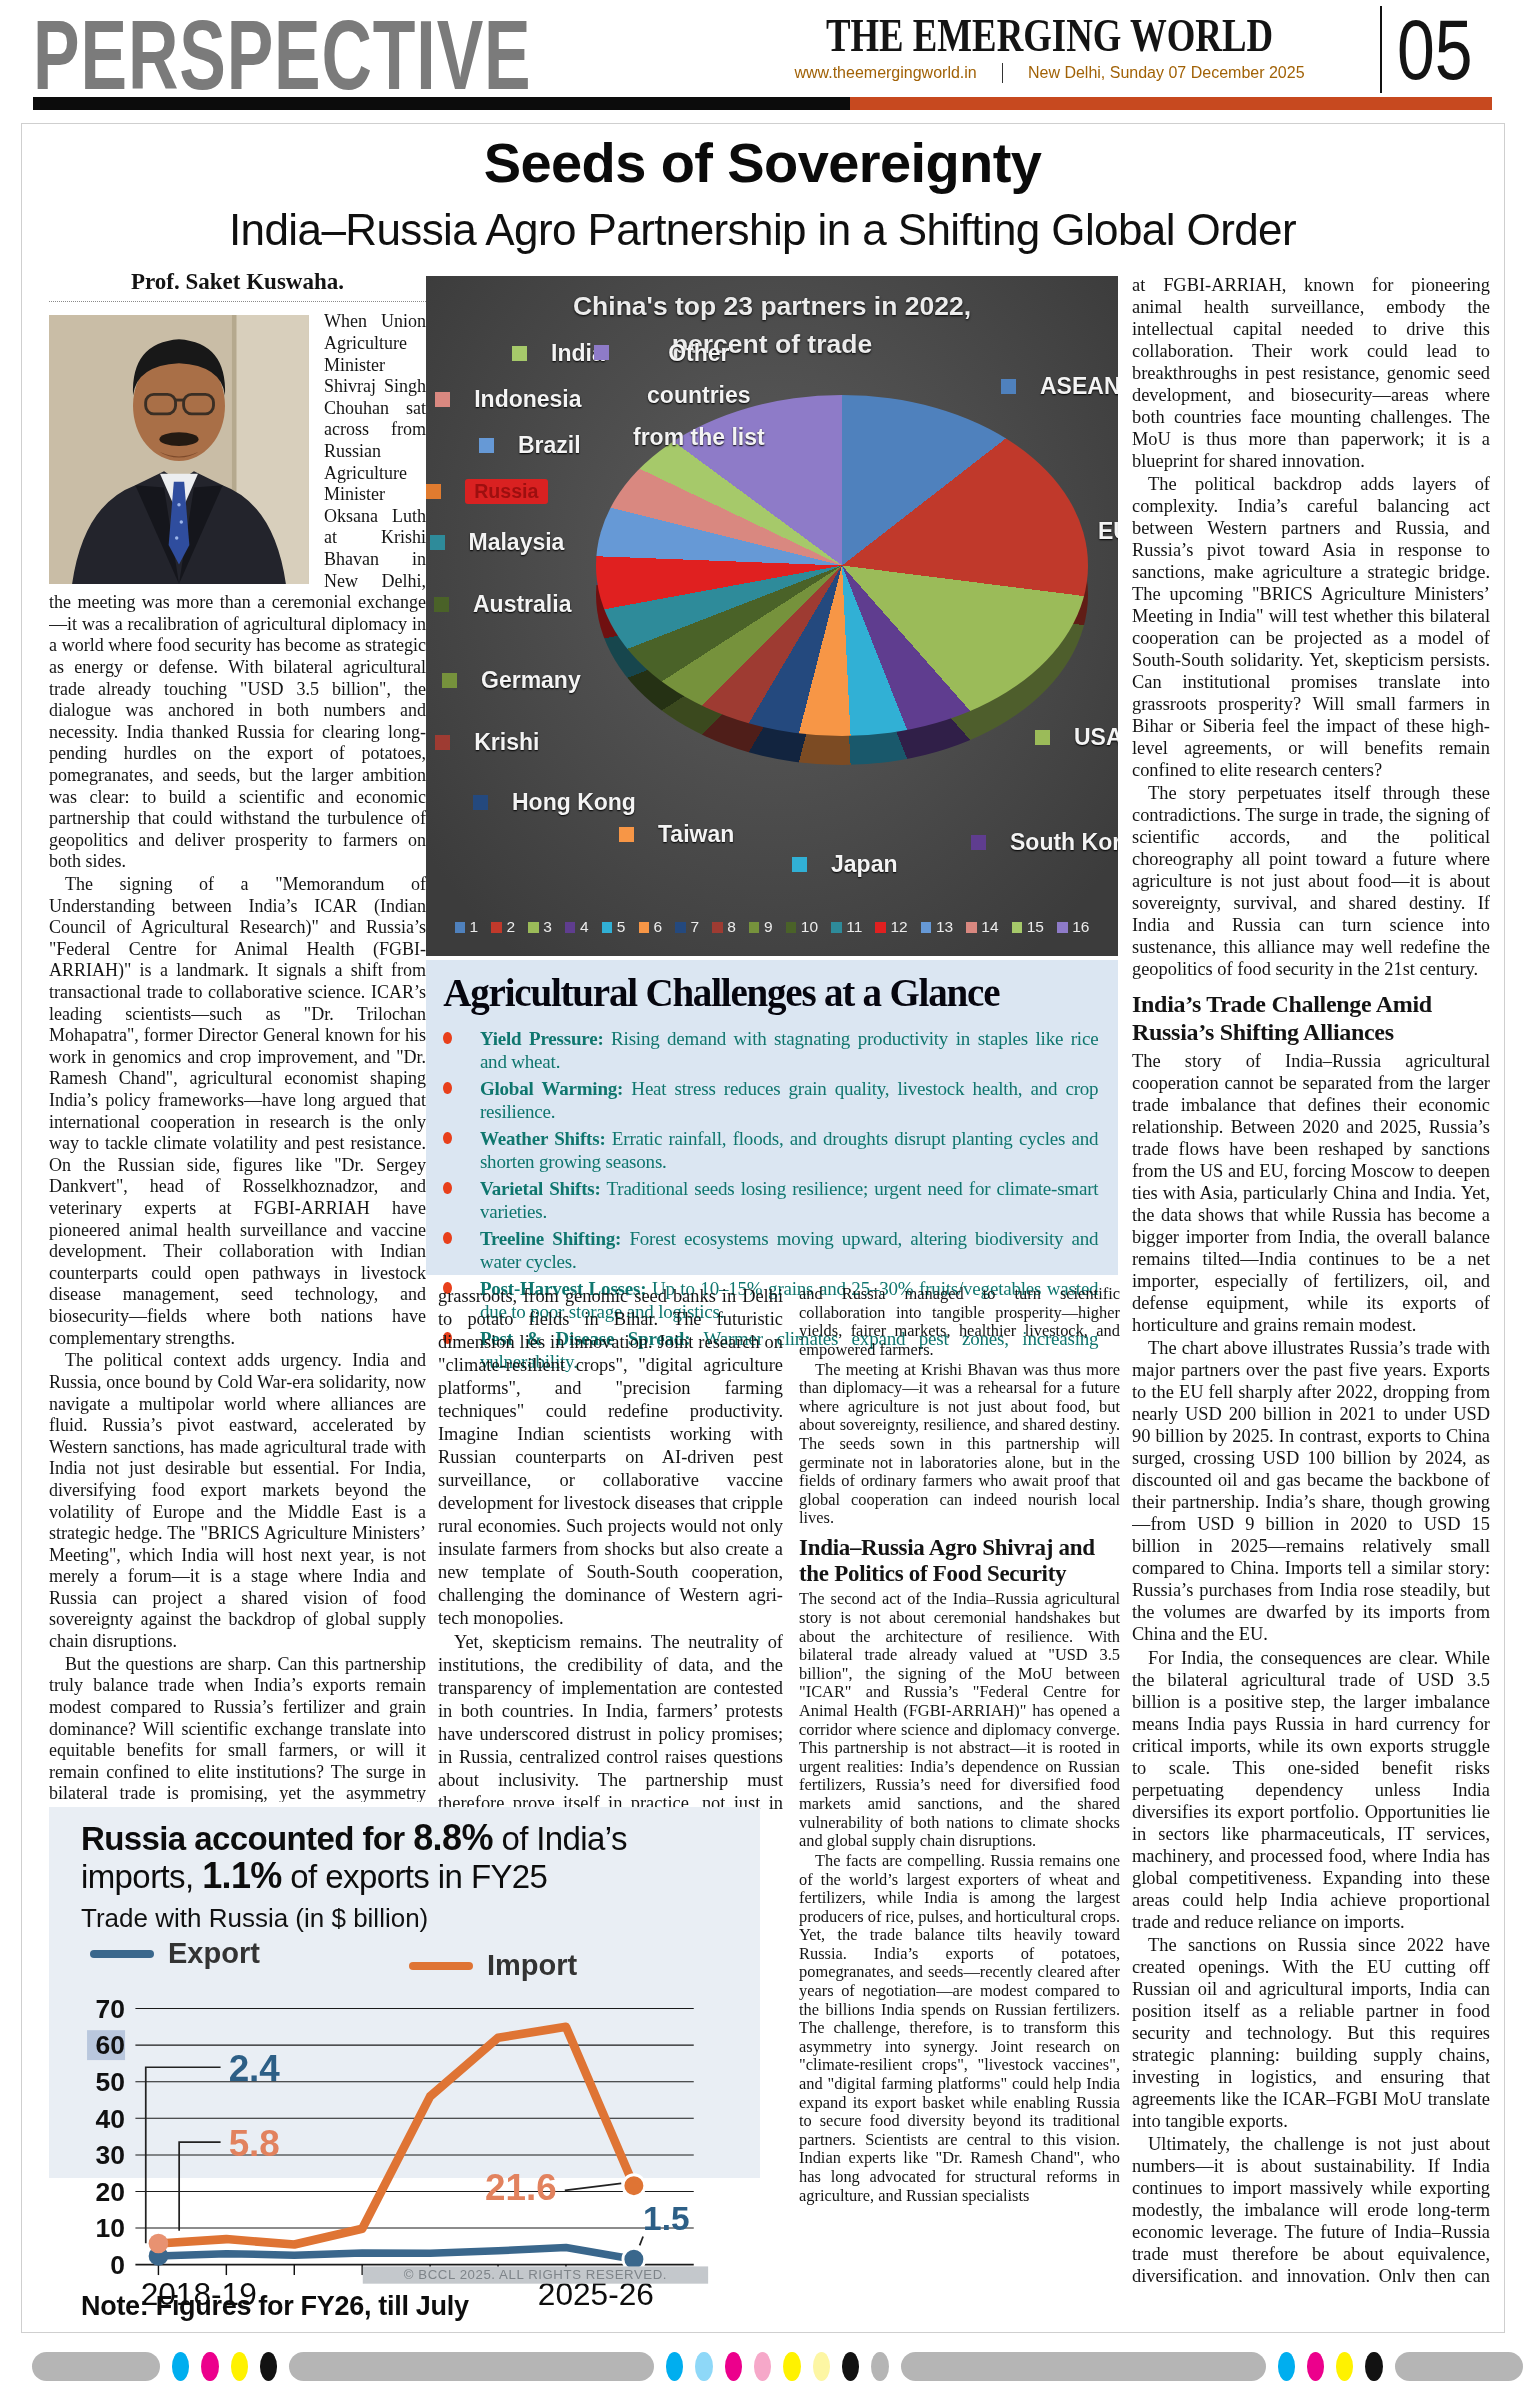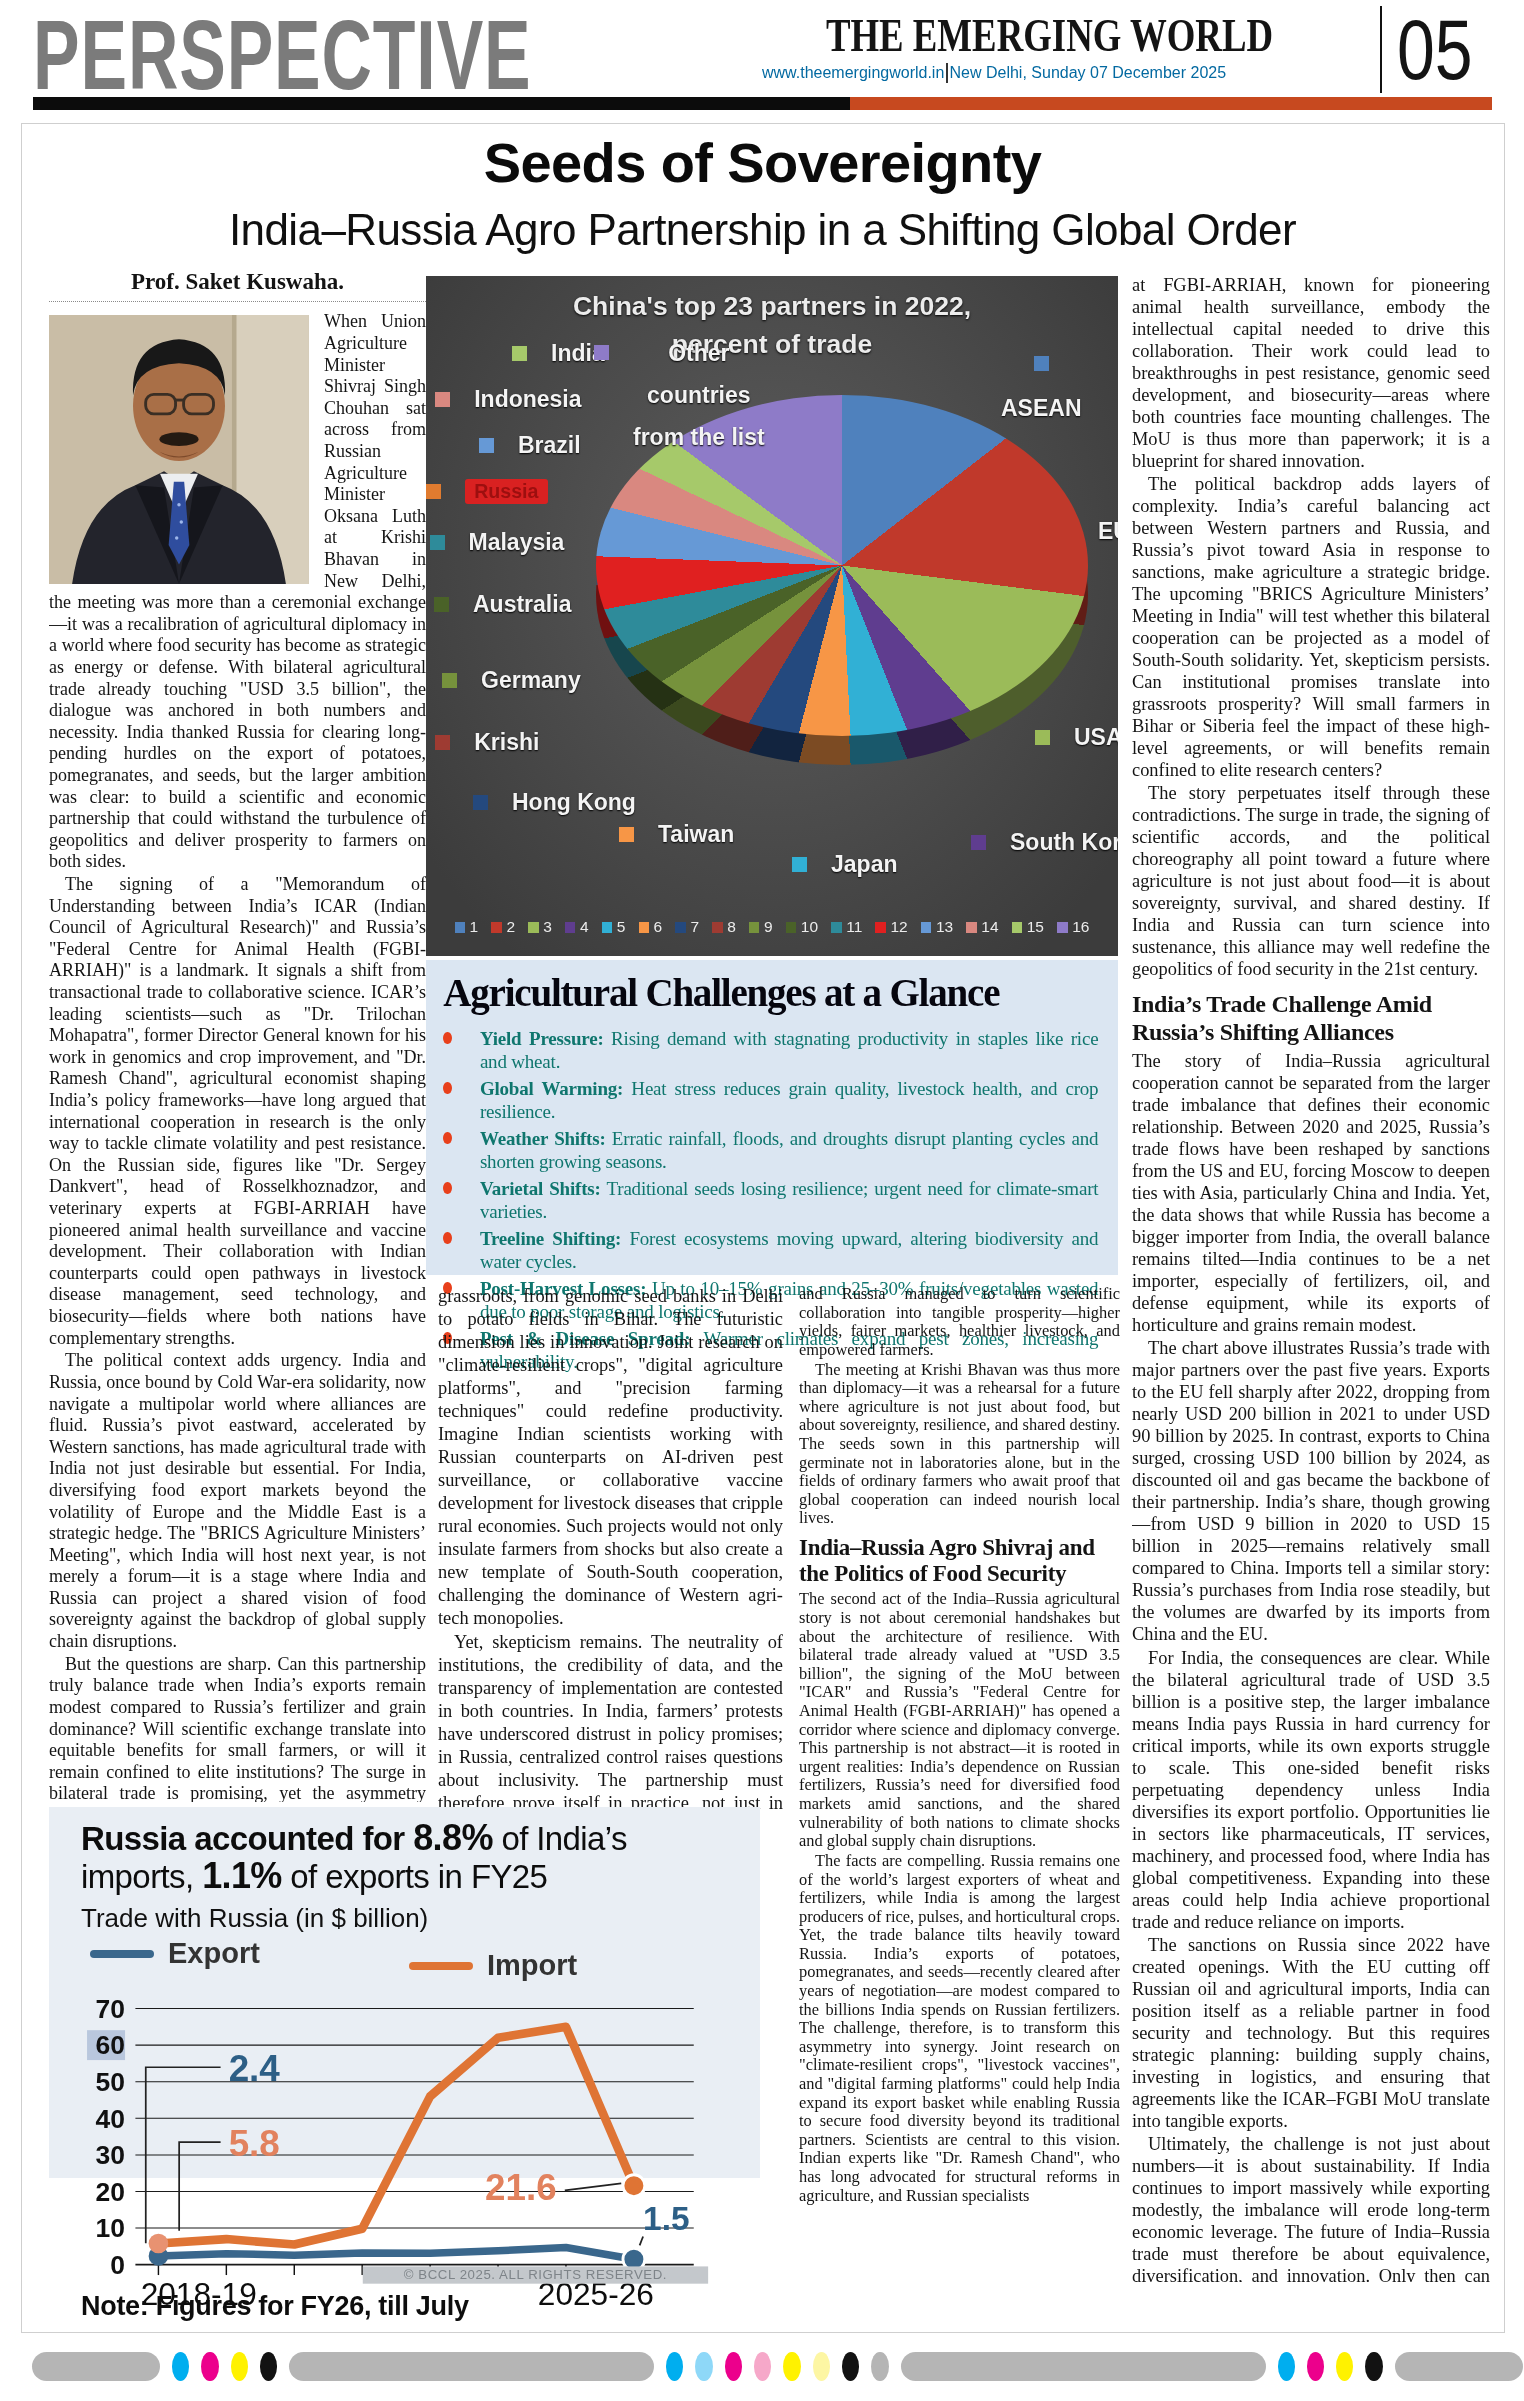--- a/index.html
+++ b/index.html
@@ -6,22 +6,22 @@
   .page{position:relative;width:1525px;height:2401px;background:#ffffff;overflow:hidden;
         font-family:"Liberation Serif",serif;color:#141414;}
   
   .mast{position:absolute;left:33px;top:8px;right:33px;height:86px;}
   .section-title{position:absolute;left:0;top:-10.4px;font-family:"Liberation Sans",sans-serif;
         font-size:97px;font-weight:700;color:#7b7b7b;transform:scaleX(.72) scaleY(1.02);
         transform-origin:left top;letter-spacing:1.2px;white-space:nowrap;}
   .mast-center{position:absolute;right:155px;top:1.2px;width:575px;text-align:center;}
   .paper-name{display:inline-block;font-family:"Liberation Serif",serif;font-weight:700;font-size:46px;
         transform:scaleX(.8);transform-origin:center;white-space:nowrap;letter-spacing:0;}
-  .tagline{margin-top:1.2px;font-family:"Liberation Sans",sans-serif;font-size:16px;color:#0369a1;
-        display:flex;justify-content:flex-start;align-items:center;gap:2px;}
+  .tagline{margin-top:1.2px;font-family:"Liberation Sans",sans-serif;font-size:16px;color:#a16207;
+        display:flex;justify-content:center;align-items:center;gap:25px;}
   .tag-sep{width:1.2px;height:19.6px;background:#333;}
   .page-no-wrap{position:absolute;right:0;top:-2.3px;height:87px;display:flex;align-items:center;
         border-left:2.3px solid #111;padding-left:15px;}
   .page-no{font-family:"Liberation Sans",sans-serif;font-size:85px;font-weight:400;
         transform:scaleX(.8);transform-origin:left center;line-height:1;}
   .rule{position:absolute;top:97px;left:33px;right:33px;height:13.2px;display:flex;}
   .rule-black{flex:0 0 56%;background:#0c0c0c;}
   .rule-orange{flex:1;background:#c7491f;}
   .frame{position:absolute;left:21px;top:123px;width:1482px;height:2208px;border:1.2px solid #cfcfcf;}
   
@@ -146,21 +146,21 @@
         <p>But the questions are sharp. Can this partnership truly balance trade when India’s exports remain modest compared to Russia’s fertilizer and grain dominance? Will scientific exchange translate into equitable benefits for small farmers, or will it remain confined to elite institutions? The surge in bilateral trade is promising, yet the asymmetry persists: Russia supplies nitrogenous fertilizers critical to India’s food security, while India struggles to expand its horticultural footprint in Russian markets. The MoU on research cooperation must therefore be more than a document—it must be a bridge that carries technology to the</p>
       </div>
   </div>
 
   <div class="piebox">
     <div class="pie-title" style="top:15px">China's top 23 partners in 2022,</div>
     <div class="pie-title" style="top:53px">percent of trade</div>
     <div class="pie-depth" id="pie-depth" style="background: conic-gradient(rgb(79, 129, 189) 0deg, rgb(79, 129, 189) 52.2deg, rgb(192, 57, 43) 52.2deg, rgb(192, 57, 43) 97.2deg, rgb(155, 187, 89) 97.2deg, rgb(155, 187, 89) 138.6deg, rgb(95, 61, 143) 138.6deg, rgb(95, 61, 143) 158.4deg, rgb(49, 176, 213) 158.4deg, rgb(49, 176, 213) 177.12deg, rgb(247, 150, 70) 177.12deg, rgb(247, 150, 70) 194.4deg, rgb(36, 73, 126) 194.4deg, rgb(36, 73, 126) 210.6deg, rgb(158, 59, 50) 210.6deg, rgb(158, 59, 50) 225deg, rgb(118, 146, 60) 225deg, rgb(118, 146, 60) 237.24deg, rgb(74, 98, 40) 237.24deg, rgb(74, 98, 40) 248.76deg, rgb(46, 139, 154) 248.76deg, rgb(46, 139, 154) 259.56deg, rgb(224, 32, 32) 259.56deg, rgb(224, 32, 32) 272.16deg, rgb(102, 153, 214) 272.16deg, rgb(102, 153, 214) 284.04deg, rgb(217, 136, 128) 284.04deg, rgb(217, 136, 128) 295.56deg, rgb(166, 201, 106) 295.56deg, rgb(166, 201, 106) 306.36deg, rgb(142, 123, 200) 306.36deg, rgb(142, 123, 200) 360deg);"></div>
     <div class="pie-disc" id="pie-disc" style="background: conic-gradient(rgb(79, 129, 189) 0deg, rgb(79, 129, 189) 52.2deg, rgb(192, 57, 43) 52.2deg, rgb(192, 57, 43) 97.2deg, rgb(155, 187, 89) 97.2deg, rgb(155, 187, 89) 138.6deg, rgb(95, 61, 143) 138.6deg, rgb(95, 61, 143) 158.4deg, rgb(49, 176, 213) 158.4deg, rgb(49, 176, 213) 177.12deg, rgb(247, 150, 70) 177.12deg, rgb(247, 150, 70) 194.4deg, rgb(36, 73, 126) 194.4deg, rgb(36, 73, 126) 210.6deg, rgb(158, 59, 50) 210.6deg, rgb(158, 59, 50) 225deg, rgb(118, 146, 60) 225deg, rgb(118, 146, 60) 237.24deg, rgb(74, 98, 40) 237.24deg, rgb(74, 98, 40) 248.76deg, rgb(46, 139, 154) 248.76deg, rgb(46, 139, 154) 259.56deg, rgb(224, 32, 32) 259.56deg, rgb(224, 32, 32) 272.16deg, rgb(102, 153, 214) 272.16deg, rgb(102, 153, 214) 284.04deg, rgb(217, 136, 128) 284.04deg, rgb(217, 136, 128) 295.56deg, rgb(166, 201, 106) 295.56deg, rgb(166, 201, 106) 306.36deg, rgb(142, 123, 200) 306.36deg, rgb(142, 123, 200) 360deg);"></div>
     <div id="pie-labels">
-        <div class="pie-label" style="left: 575px; top: 80px; flex-direction: column;">
+        <div class="pie-label" style="left: 575px; top: 97px;">
           <span class="pie-swatch" style="background: rgb(79, 129, 189);"></span>
           <span>ASEAN</span>
         </div>
         <div class="pie-label" style="left: 633px; top: 242px;">
           <span class="pie-swatch" style="background: rgb(192, 57, 43);"></span>
           <span>EU</span>
         </div>
         <div class="pie-label" style="left: 609px; top: 448px;">
           <span class="pie-swatch" style="background: rgb(155, 187, 89);"></span>
           <span>USA</span>

